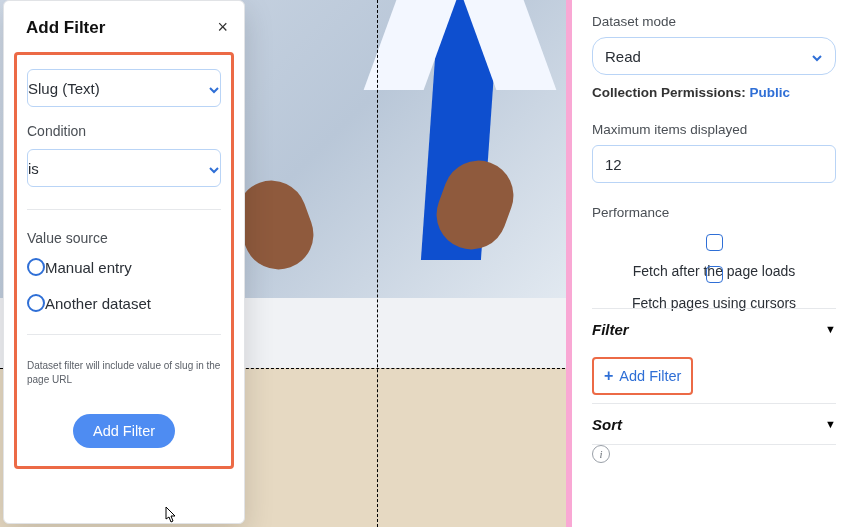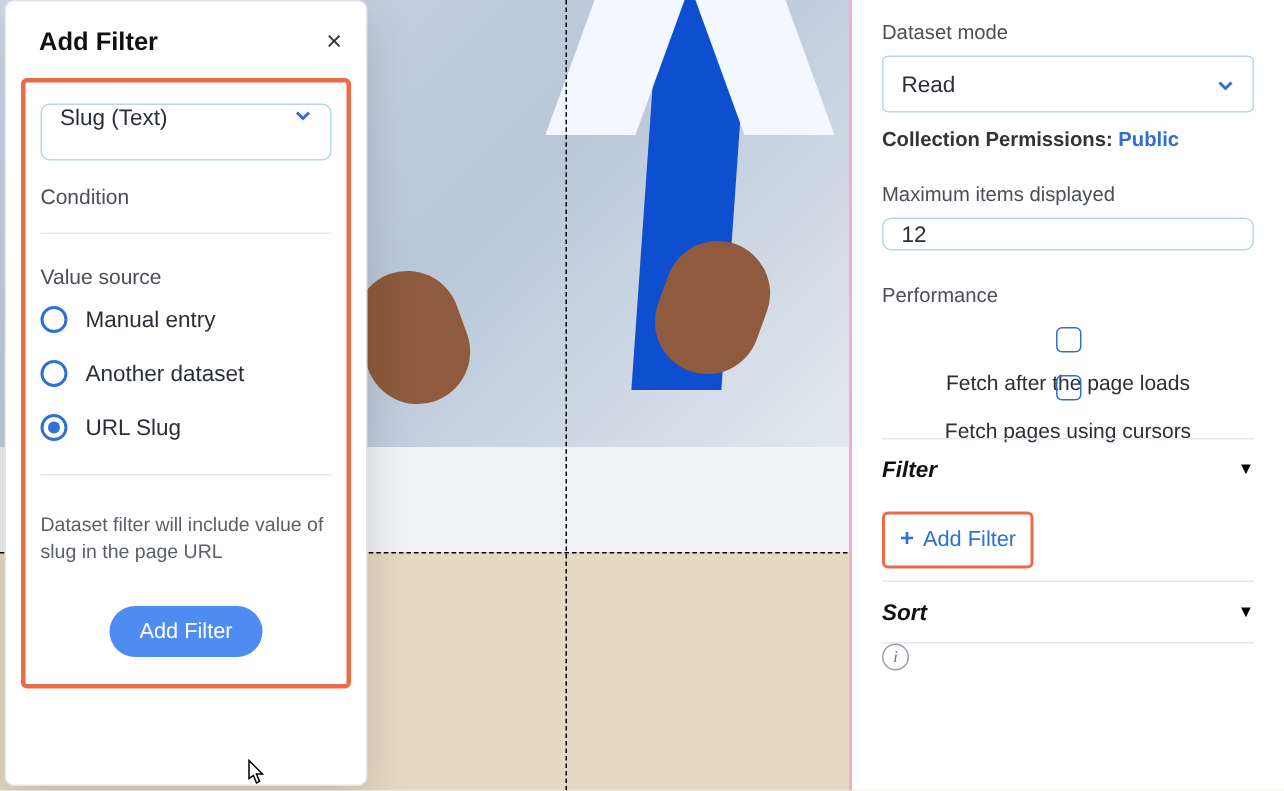--- a/index.html
+++ b/index.html
@@ -47,66 +47,66 @@
   }
   .modal-title { font-size: 17px; font-weight: 700; color: #111; }
   .close { font-size: 18px; color: #333; cursor: pointer; }
   .modal-body {
     margin: 0 10px 10px 10px; padding: 10px 10px 18px 10px;
     border: 3px solid #ec6a46; border-radius: 4px;
     display: flex; flex-direction: column; gap: 6px;
   }
   .label { font-size: 14px; color: #4a4f55; margin-top: 4px; }
   .select {
-    display: flex; justify-content: space-between;
-    height: 38px; padding: 0 12px; border: 1px solid #b9d4f6; border-radius: 6px;
+    display: flex; align-items: center; justify-content: space-between;
+    height: 38px; padding: 0 0; border: 1px solid #b9d4f6; border-radius: 6px;
     font-size: 15px; color: #2a2f36; cursor: pointer; margin-top: 4px; margin-bottom: 6px;
   }
   .chev { width: 12px; height: 12px; }
   .chev svg { width: 12px; height: 12px; stroke: #2f6fd6; stroke-width: 2; fill: none; }
   .divider { height: 1px; background: #e6e8eb; margin: 10px 0; }
 
-  .radio-row { display: flex; align-items: center; gap: 12px; height: 30px; text-align: center; }
+  .radio-row { display: flex; align-items: center; height: 30px; text-align: center; }
   .radio {
     width: 18px; height: 18px; border-radius: 50%; border: 2px solid #2f6fd6;
     display: inline-flex; align-items: center; justify-content: center; flex-shrink: 0;
   }
   .radio.checked::after {
     content: ""; width: 8px; height: 8px; border-radius: 50%; background: #2f6fd6;
   }
   .radio-label { font-size: 15px; color: #2a2f36; }
-  .help { font-size: 13px; color: #5b6068; line-height: 1.35; margin-top: 8px; }
+  .help { font-size: 10px; color: #5b6068; line-height: 1.35; margin-top: 8px; }
 
   .add-btn {
     align-self: center; margin-top: 22px;
     background: #4e8cf2; color: #fff; border: none; border-radius: 20px;
     padding: 9px 20px; font-size: 14.5px; cursor: pointer;
   }
   .cursor {
     position: absolute; left: 158px; top: 505px;
     font-size: 16px; color: #000;
   }
 
   
   .panel {
     position: absolute; right: 0; top: 0; width: 290px; height: 527px;
-    background: #fff; border-left: 2px solid #f9a8d4; padding: 10px 20px 10px 20px;
+    background: #fff; border-left: 6px solid #f9a8d4; padding: 10px 20px 10px 20px;
     display: flex; flex-direction: column;
   }
   .p-label { font-size: 13.5px; color: #4a4f55; margin-top: 4px; }
   .p-select {
     display: flex; align-items: center; justify-content: space-between;
-    height: 38px; padding: 0 12px; border: 1px solid #b9d4f6; border-radius: 4px;
+    height: 38px; padding: 0 12px; border: 1px solid #b9d4f6; border-radius: 14px;
     font-size: 15px; color: #2a2f36; cursor: pointer; margin-top: 8px;
   }
   .perm-row { font-size: 13.5px; color: #333; margin-top: 10px; font-weight: bold; }
   .perm-link { color: #2f6fd6; cursor: pointer; }
 
   .p-input {
-    height: 22px; padding: 0 12px; border: 1px solid #b9d4f6; border-radius: 6px;
+    height: 38px; padding: 0 12px; border: 1px solid #b9d4f6; border-radius: 6px;
     font-size: 15px; color: #2a2f36; margin-top: 8px; outline: none; width: 100%;
   }
 
   .check-row { display: flex; align-items: center; gap: 12px; height: 28px; margin-top: 4px; flex-direction: column; }
   .check { width: 17px; height: 17px; border: 1.5px solid #2f6fd6; border-radius: 4px; flex-shrink: 0; }
   .check-label { font-size: 14px; color: #2a2f36; }
 
   .section-head {
     display: flex; align-items: center; justify-content: space-between;
     font-size: 15px; font-weight: 700; color: #111; height: 40px; cursor: pointer; font-style: italic;
@@ -156,36 +156,38 @@
   <div class="modal-body">
 
     <div class="select">
       <span>Slug (Text)</span>
       <span class="chev"><svg viewBox="0 0 12 12">
             <polyline points="2,4 6,8 10,4"></polyline>
           </svg></span>
     </div>
 
     <div class="label">Condition</div>
+    <div class="select">
+      <span>is</span>
+      <span class="chev"><svg viewBox="0 0 12 12">
+            <polyline points="2,4 6,8 10,4"></polyline>
+          </svg></span>
+    </div>
 
     <div class="divider"></div>
 
     <div class="label">Value source</div>
 
     <div class="radio-row">
       <span class="radio"></span>
       <span class="radio-label">Manual entry</span>
     </div>
     <div class="radio-row">
       <span class="radio"></span>
       <span class="radio-label">Another dataset</span>
-    </div>
-    <div class="radio-row">
-      <span class="radio checked"></span>
-      <span class="radio-label">URL Slug</span>
     </div>
 
     <div class="divider"></div>
 
     <div class="help">Dataset filter will include value of slug in the page URL</div>
 
     <button class="add-btn">Add Filter</button>
   </div>
   <div class="cursor">
     <svg width="16" height="18" viewBox="0 0 16 18">

